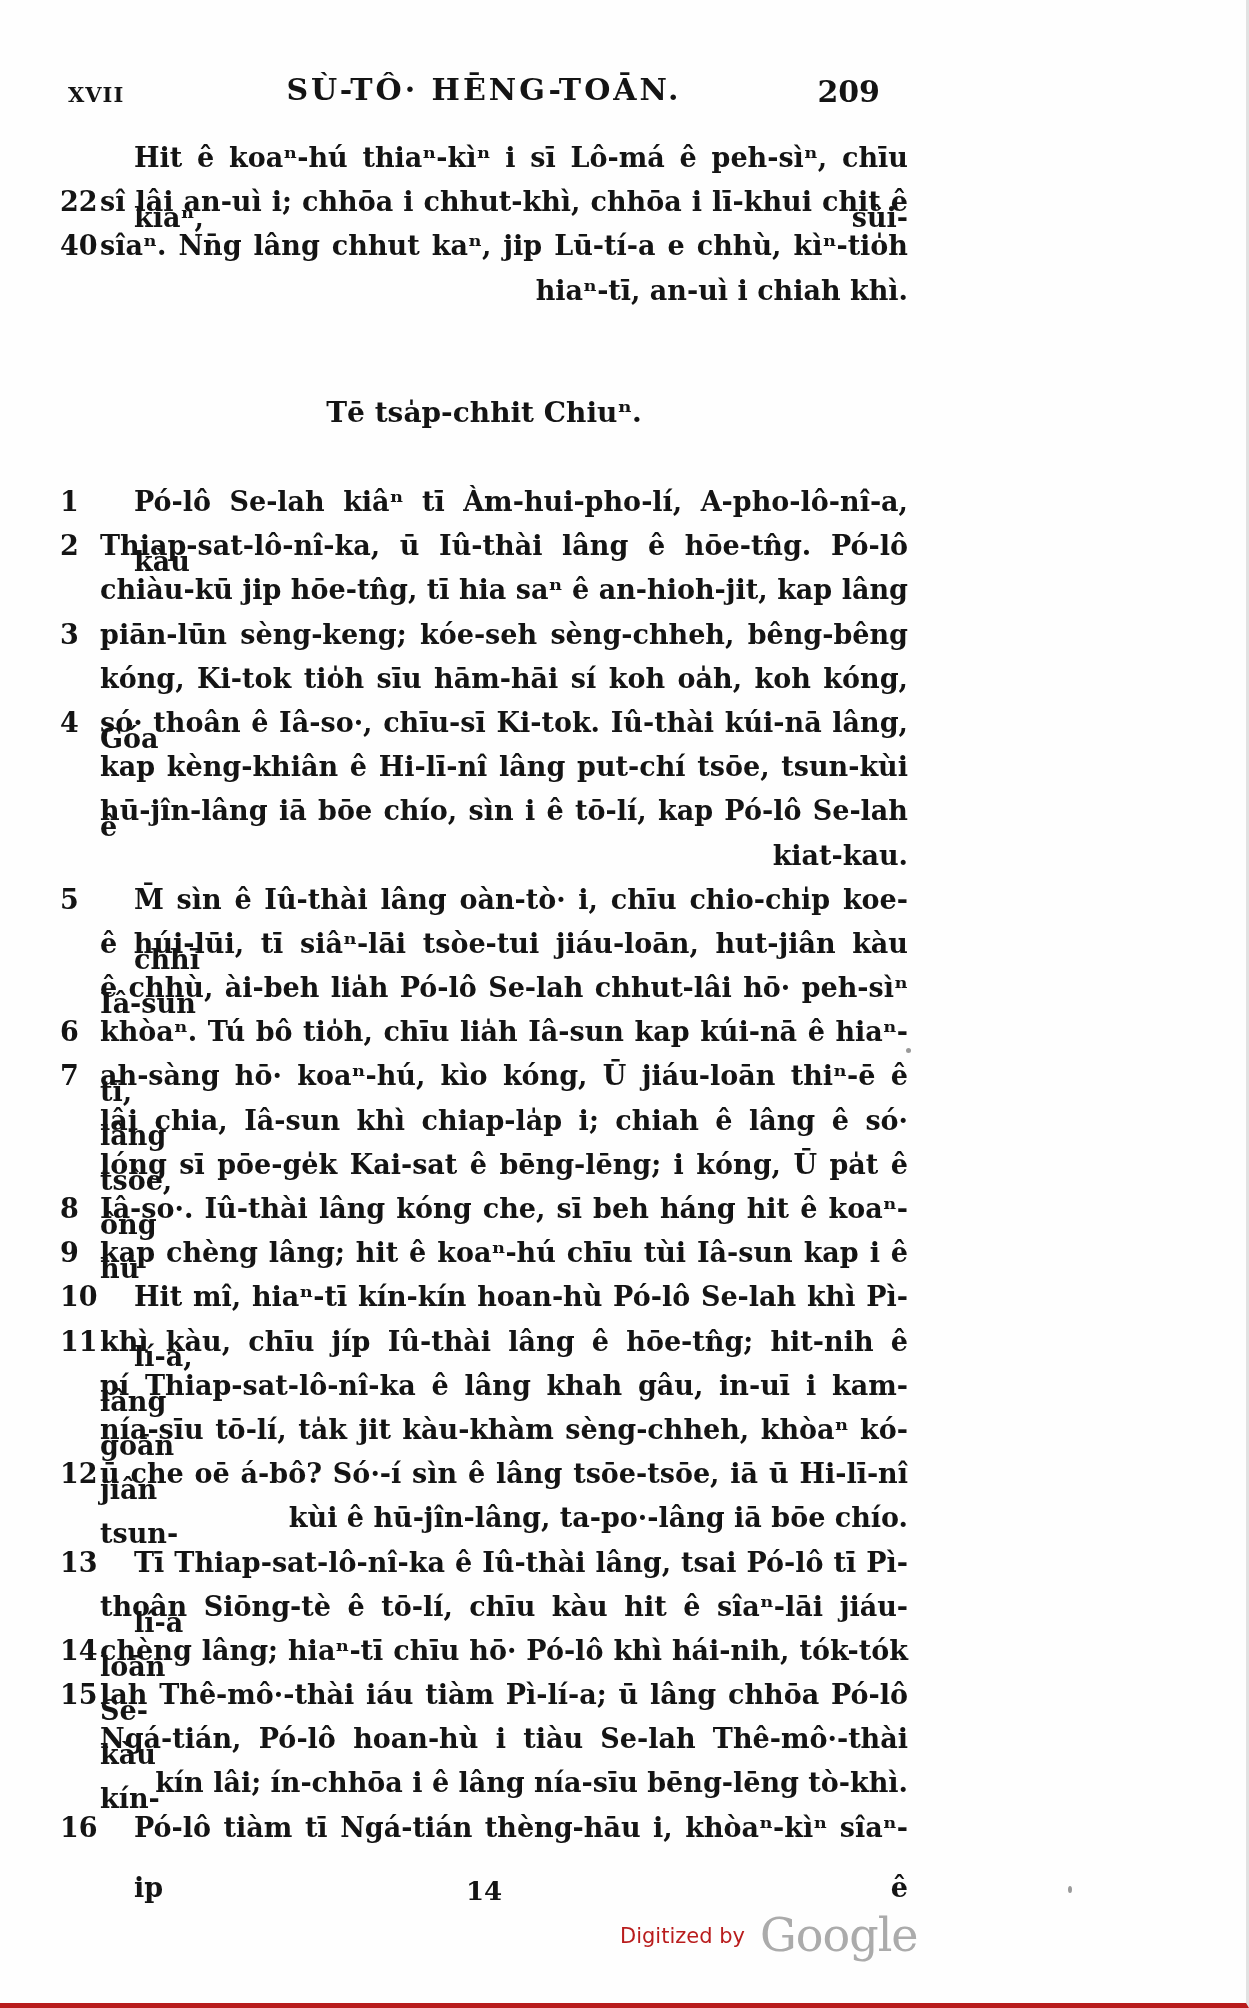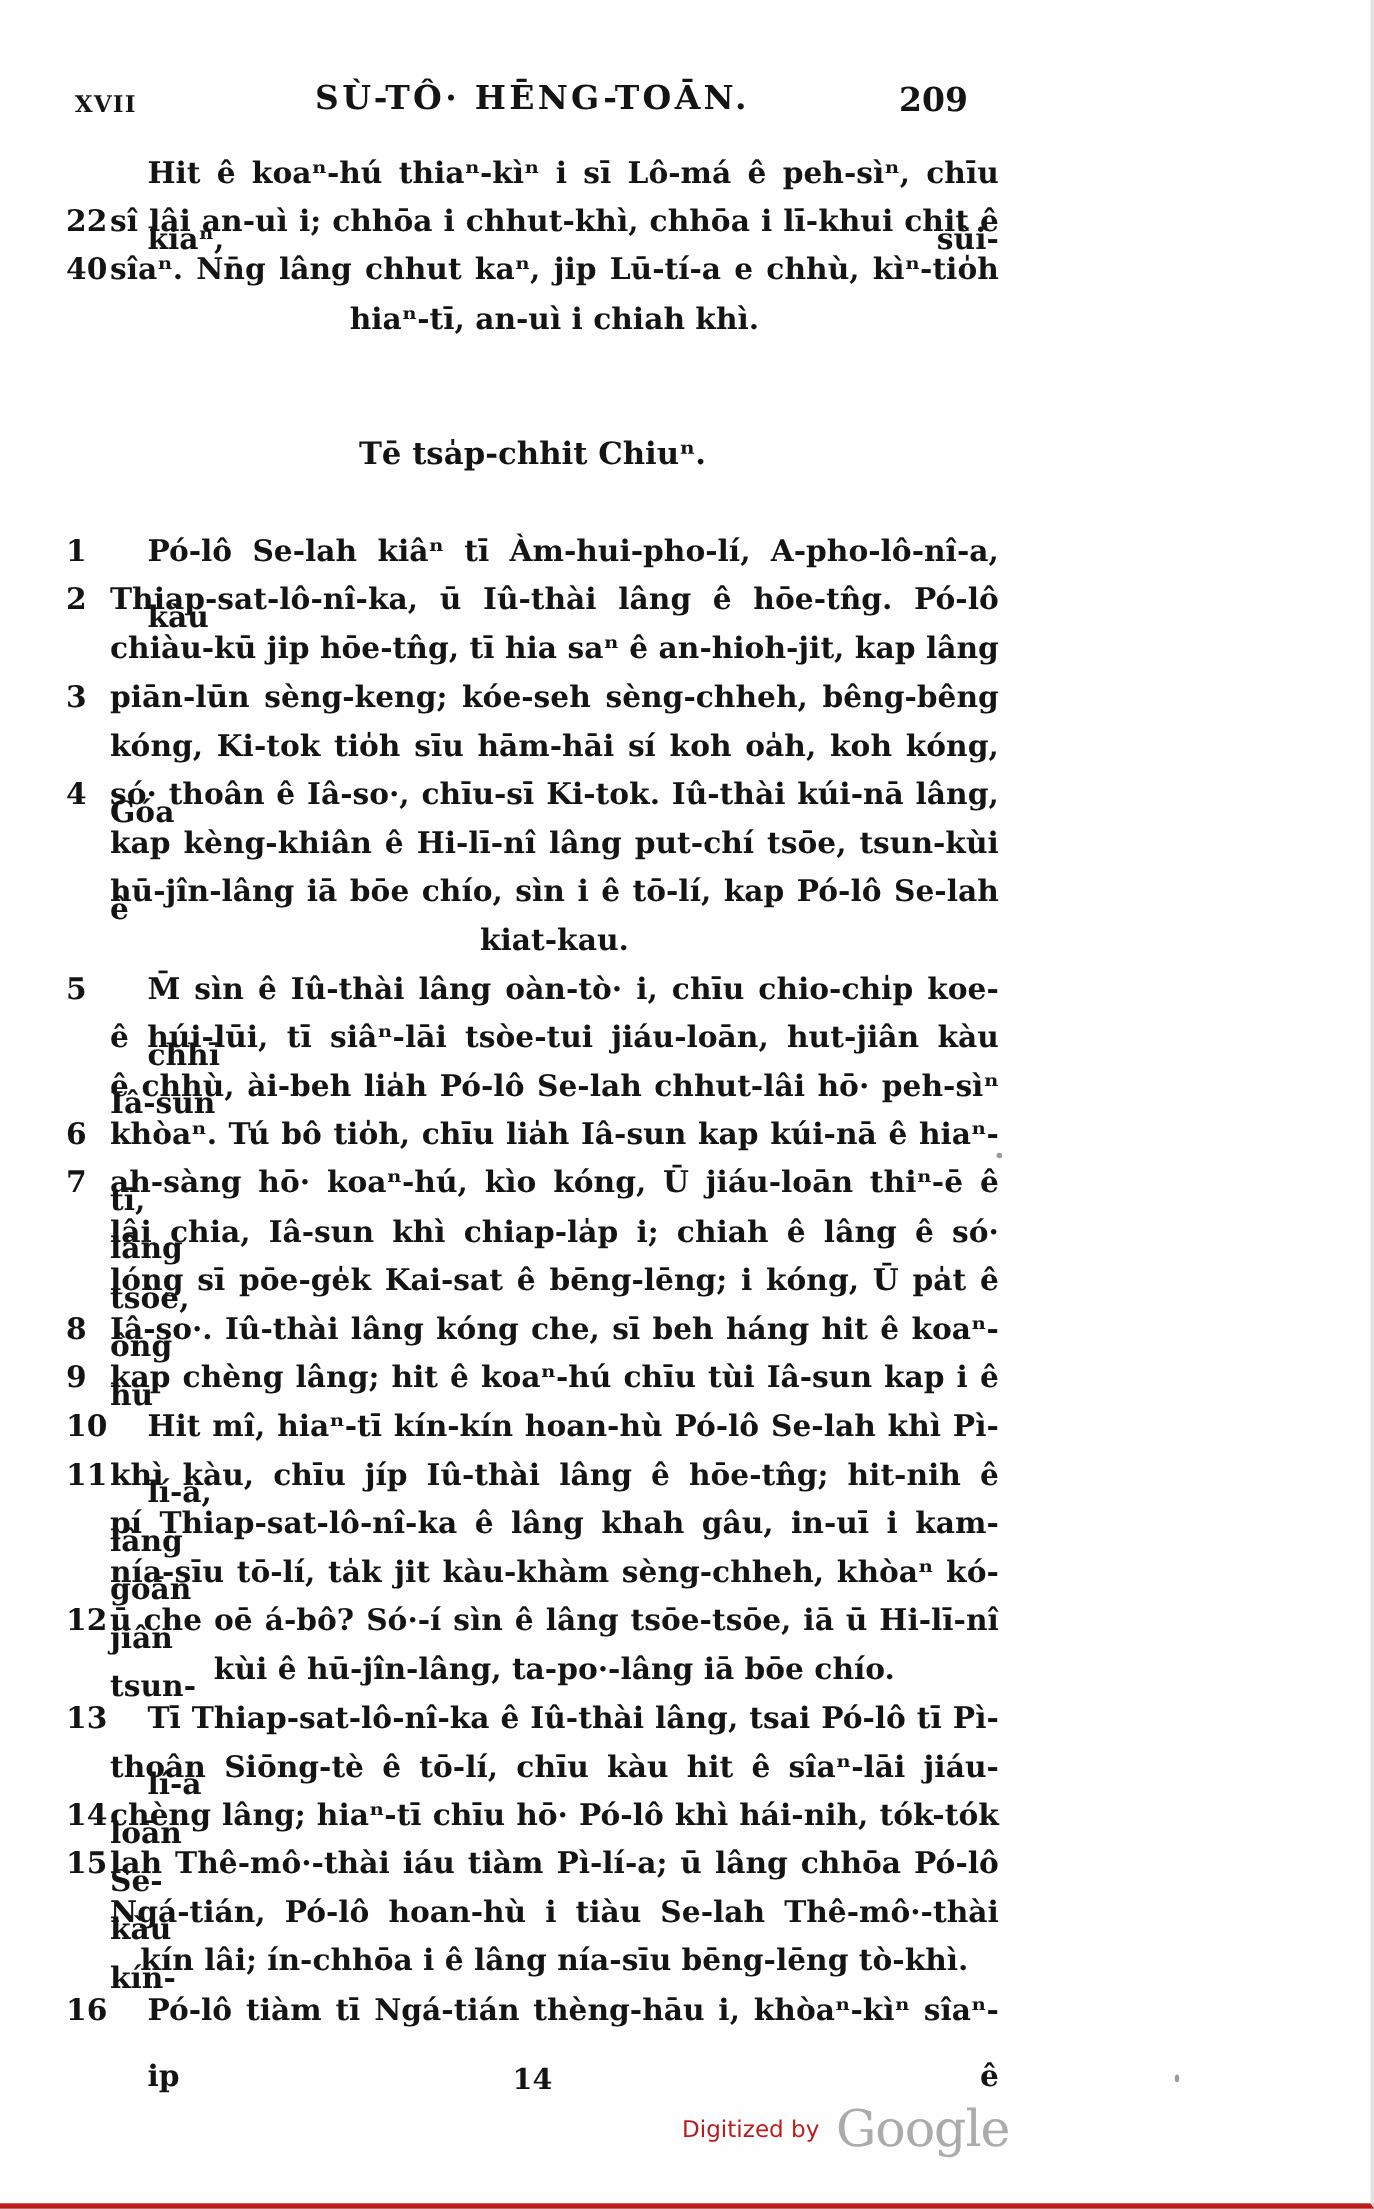--- a/index.html
+++ b/index.html
@@ -46,21 +46,21 @@
   #intro { top: 128px; }
   #body  { top: 472px; }
   .line { position: relative; height: 44.2px; line-height: 60px; white-space: normal; }
   .vnum {
     position: absolute; left: 0; top: 0;
     width: 38px; text-align: left;
   }
   .vtext {
     display: block;
     margin-left: 40px;
-    text-align: center;
+    text-align: right;
   }
   .jst .vtext { text-align: justify; text-align-last: justify; }
   .indent .vtext { padding-left: 34px; }
   .chapter-heading {
     position: absolute;
     left: 60px; top: 396px;
     width: 848px;
     margin: 0;
     text-align: center;
     font-size: 28px;

